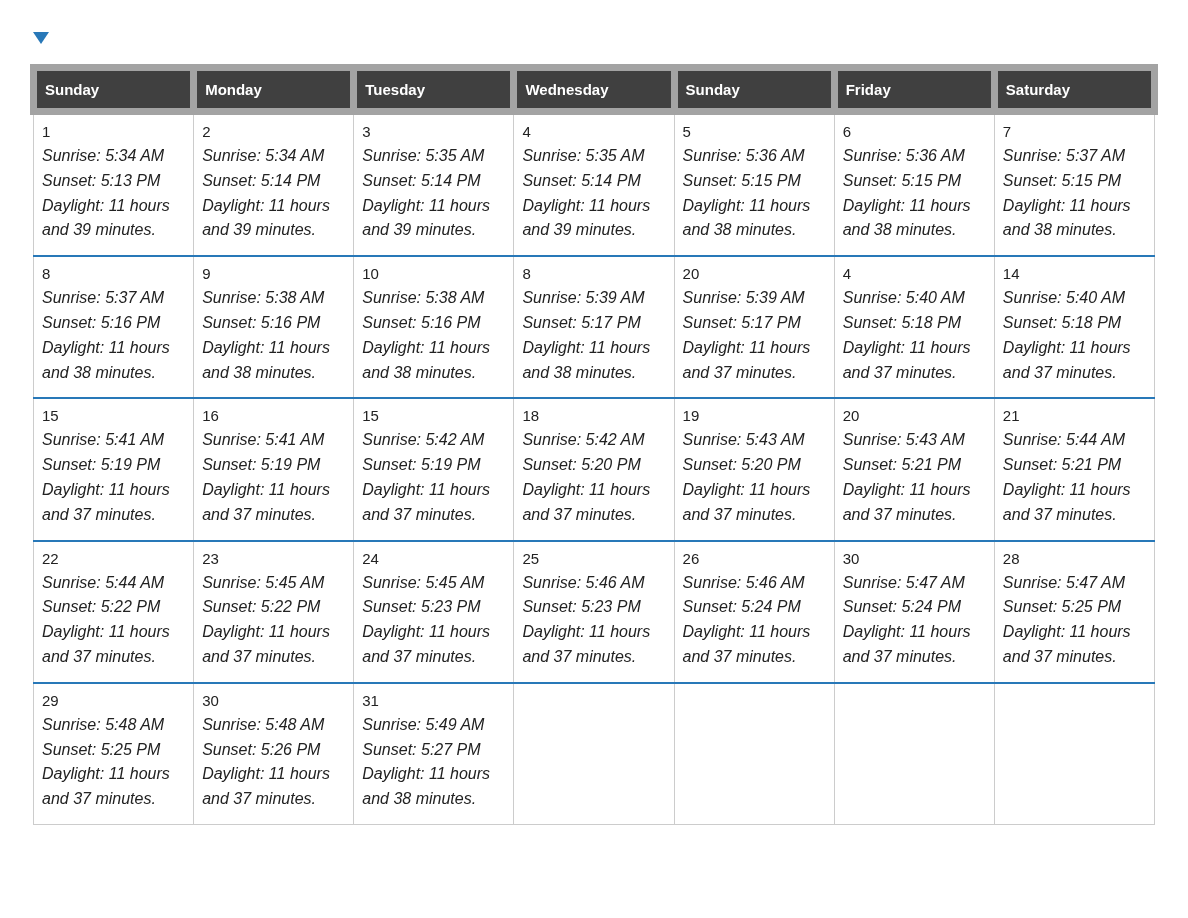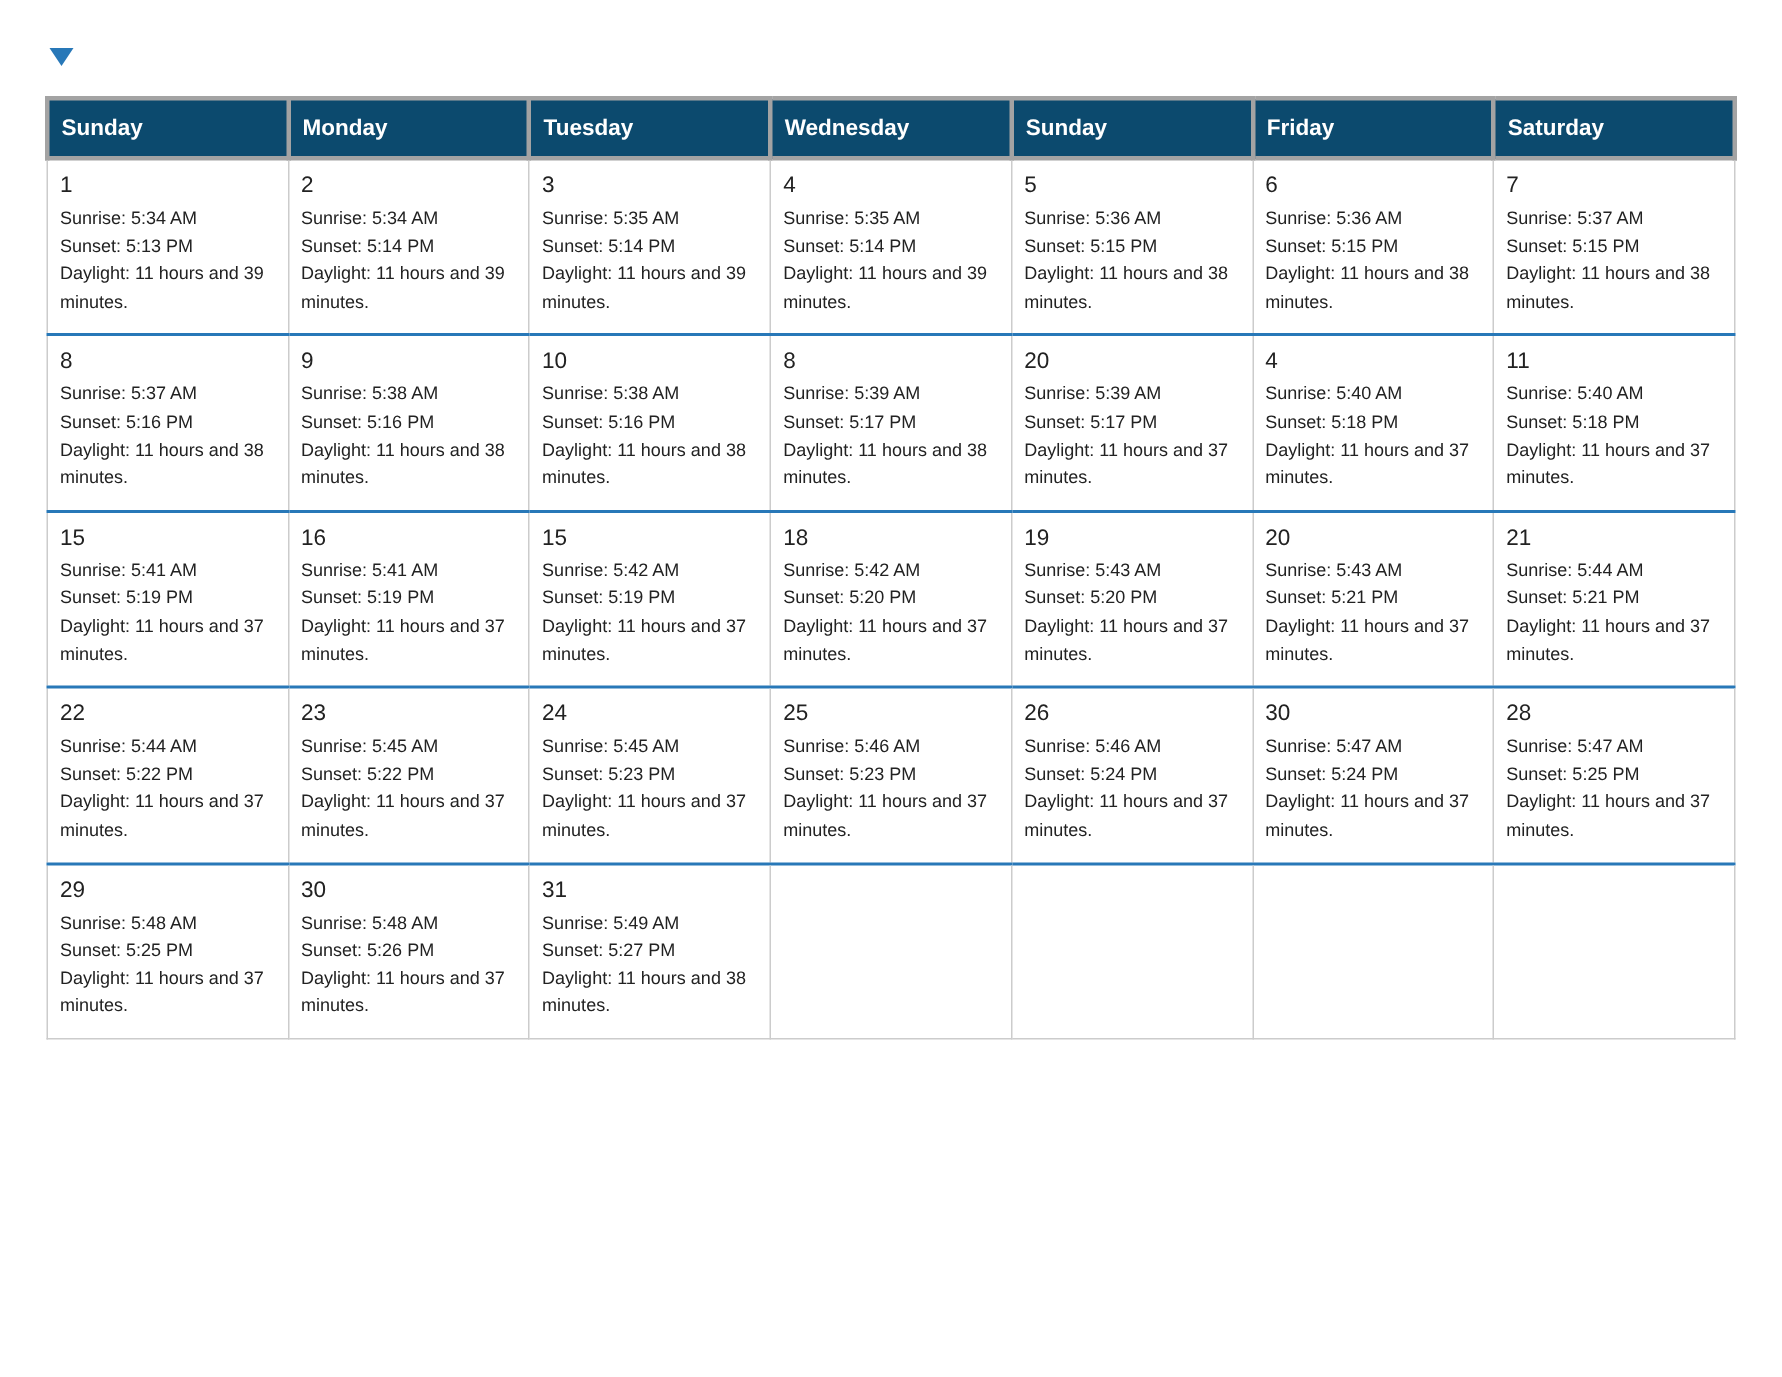--- a/index.html
+++ b/index.html
@@ -37,48 +37,49 @@
       font-size: 22px;
       color: #444;
       margin-top: 4px;
     }
     table {
       width: 100%;
       border-collapse: collapse;
       table-layout: fixed;
     }
     thead tr th {
-      background-color: #0c4a6e;
+      background-color: #404040;
       color: #fff;
       padding: 10px 8px;
       font-size: 15px;
       font-weight: bold;
       text-align: left;
-      border: 3px solid #a3a3a3;
+      border: 7px solid #a3a3a3;
     }
     tbody tr td {
       vertical-align: top;
       padding: 8px 8px 12px 8px;
       border: 1px solid #ccc;
       border-top: 2px solid #2878b8;
       font-size: 12.5px;
       color: #222;
       background: #fff;
       height: 110px;
     }
     tbody tr td .day-num {
       font-size: 15px;
       font-weight: normal;
       margin-bottom: 4px;
       display: block;
     }
     tbody tr td .day-info {
-      font-size: 12px;
+      font-size: 16px;
       line-height: 1.55;
       color: #222;
+      font-style: italic;
     }
     tbody tr td.empty {
       border-top: 2px solid #2878b8;
     }
     .logo-container {
       display: flex;
       align-items: center;
     }
     .logo-name-block {
       display: flex;
@@ -169,21 +170,21 @@
         </td>
           <td>
           <span class="day-num">20</span>
           <span class="day-info">Sunrise: 5:39 AM<br>Sunset: 5:17 PM<br>Daylight: 11 hours and 37 minutes.</span>
         </td>
           <td>
           <span class="day-num">4</span>
           <span class="day-info">Sunrise: 5:40 AM<br>Sunset: 5:18 PM<br>Daylight: 11 hours and 37 minutes.</span>
         </td>
           <td>
-          <span class="day-num">11</span>
+          <span class="day-num">14</span>
           <span class="day-info">Sunrise: 5:40 AM<br>Sunset: 5:18 PM<br>Daylight: 11 hours and 37 minutes.</span>
         </td>
         </tr>
         <tr>
           <td>
           <span class="day-num">15</span>
           <span class="day-info">Sunrise: 5:41 AM<br>Sunset: 5:19 PM<br>Daylight: 11 hours and 37 minutes.</span>
         </td>
           <td>
           <span class="day-num">16</span>

